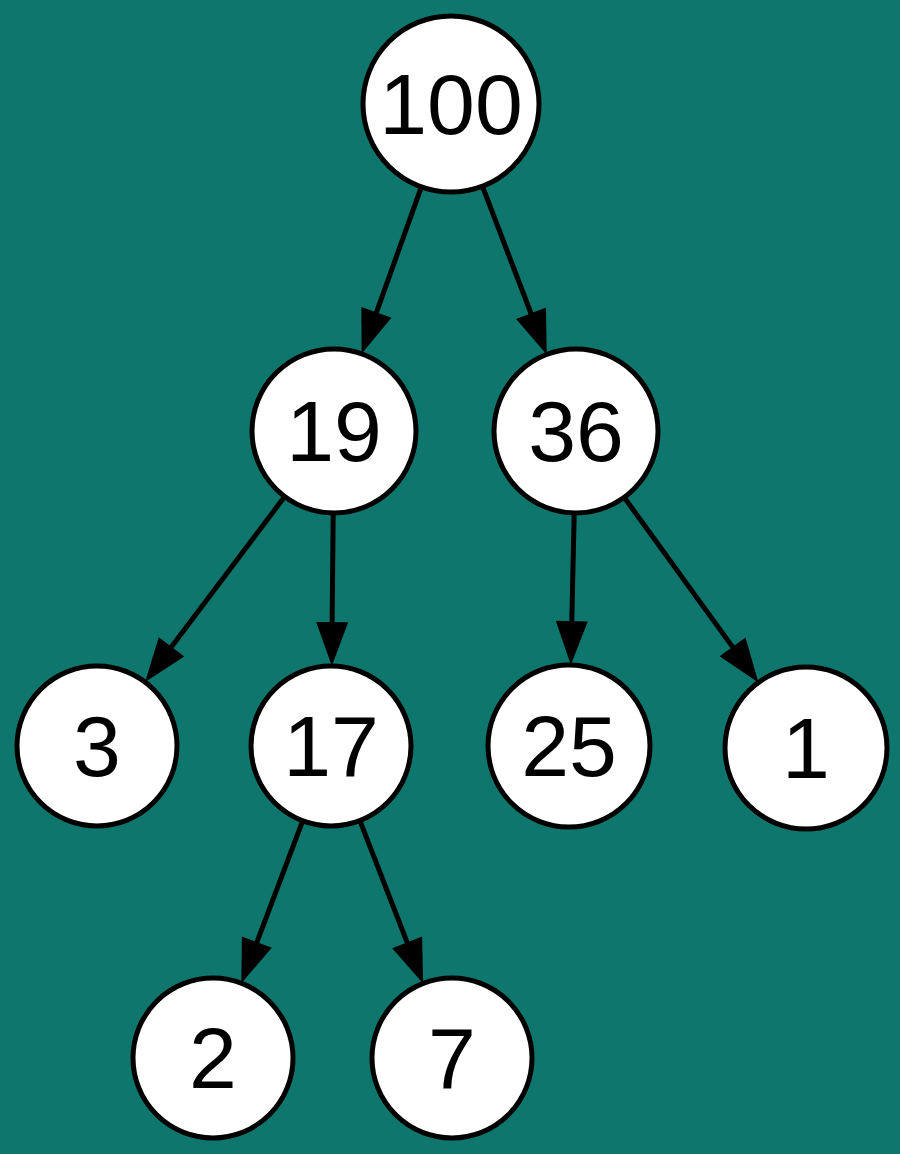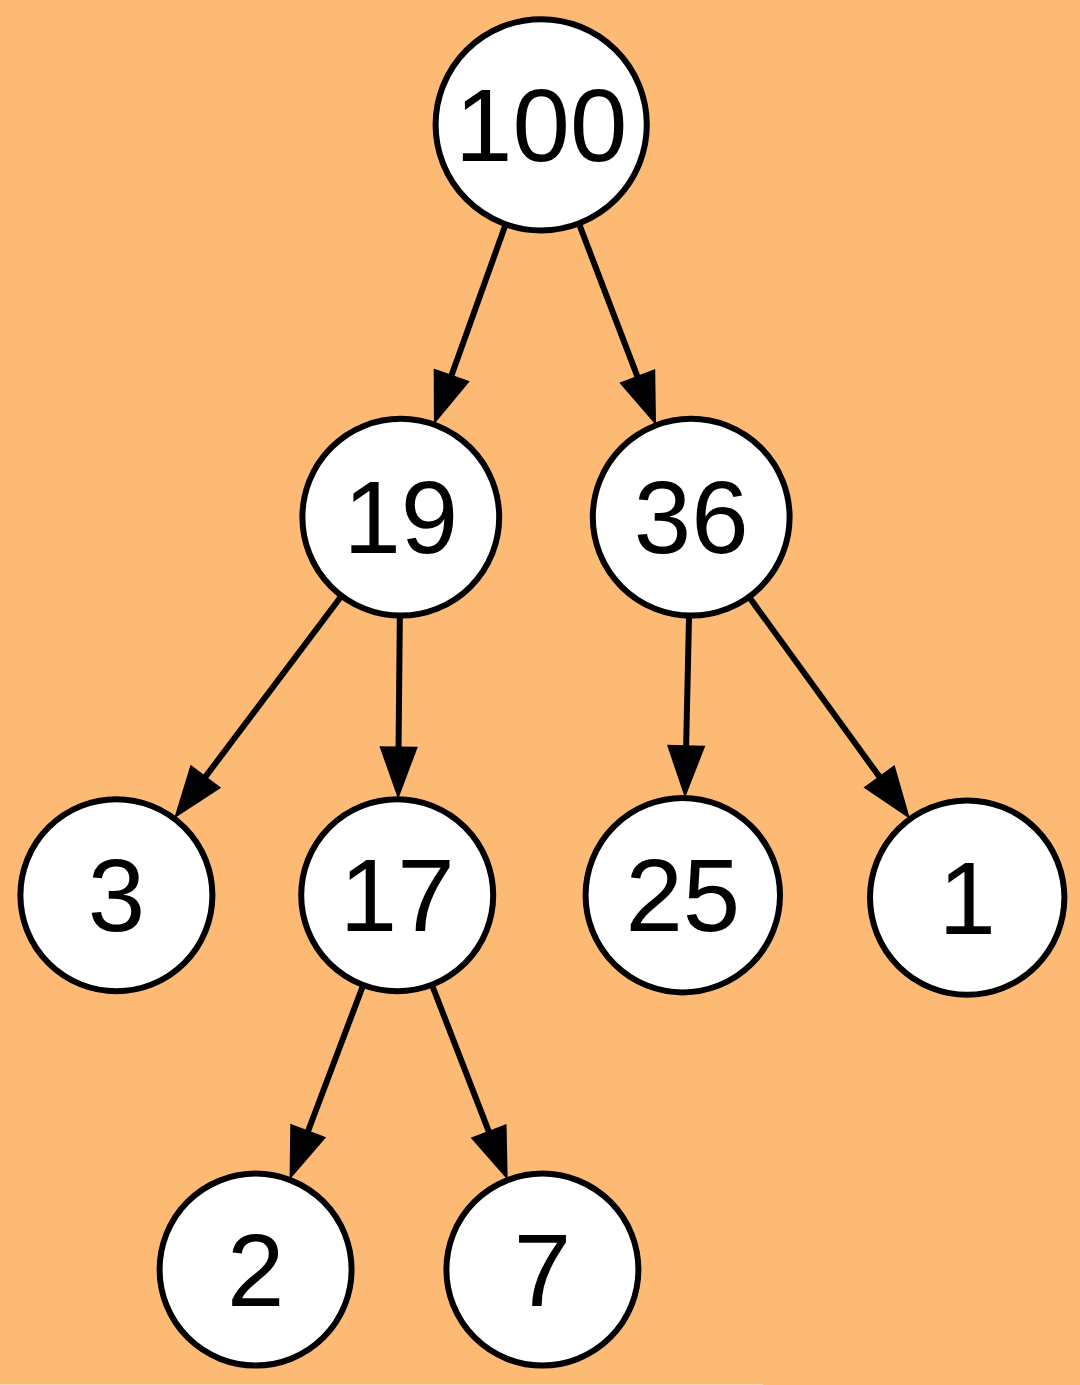--- a/index.html
+++ b/index.html
@@ -3,21 +3,21 @@
 <meta charset="utf-8">
 <style>
   html, body {
     margin: 0;
     padding: 0;
     background: #ffffff;
   }
   .canvas {
     width: 900px;
     height: 1154px;
-    background: #fdba74;
+    background: #0f766e;
     overflow: hidden;
   }
   svg {
     display: block;
   }
   .node-label {
     font-family: "Liberation Sans", "DejaVu Sans", sans-serif;
   }
 </style>
 </head>

